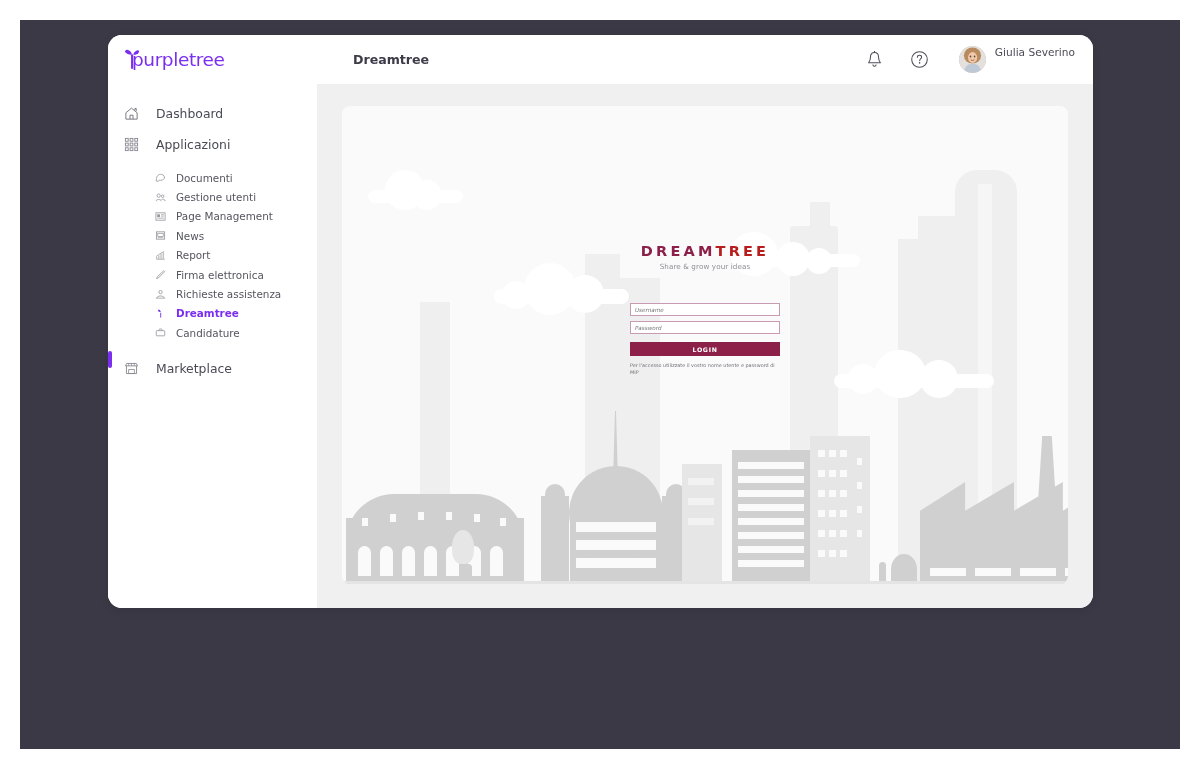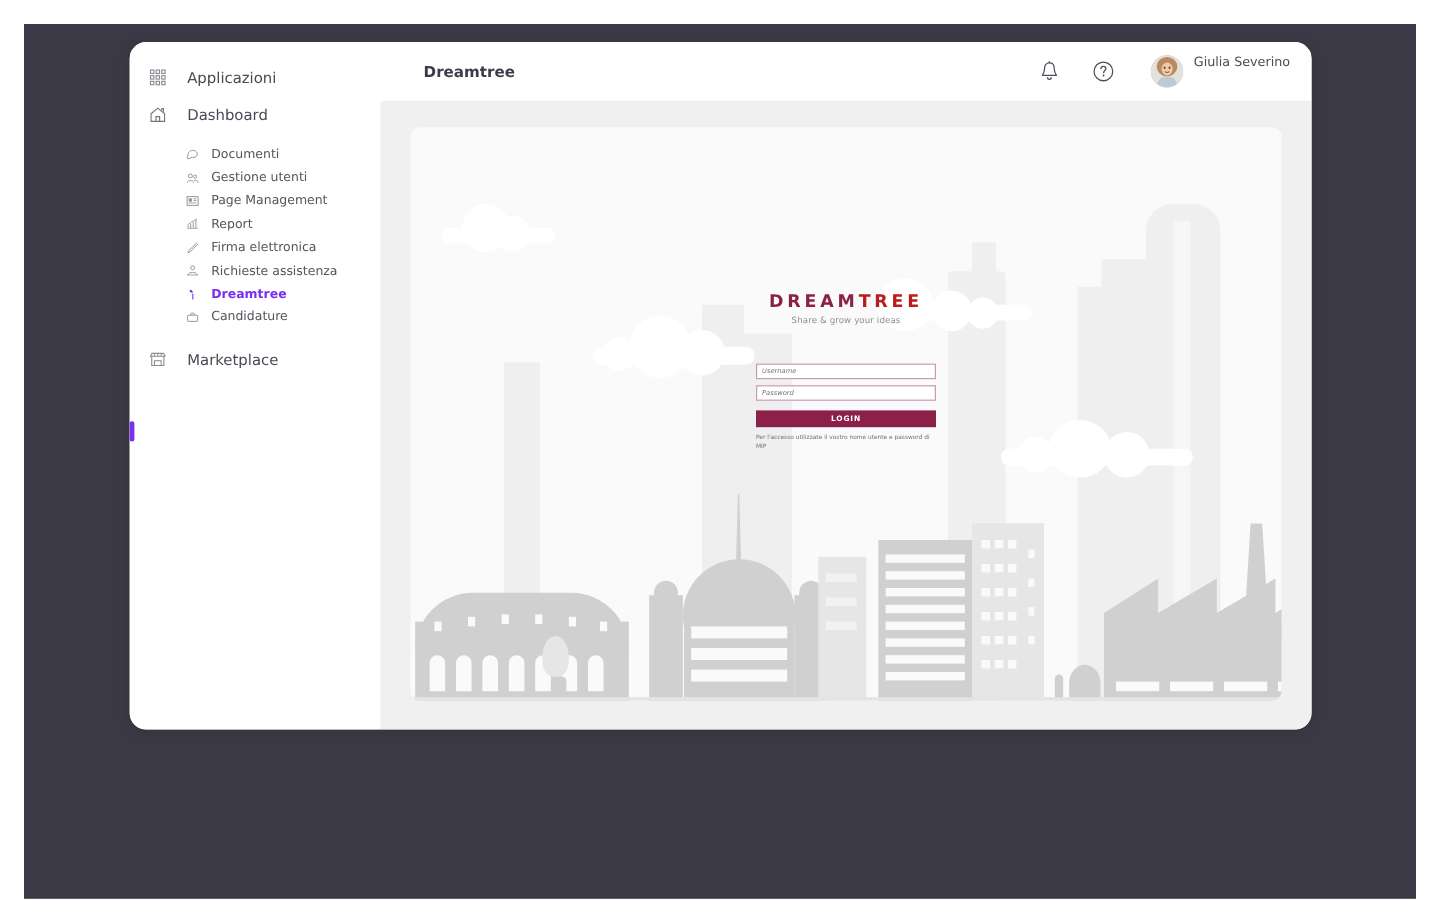--- a/index.html
+++ b/index.html
@@ -214,53 +214,63 @@
 <body>
 
 <div id="desktop">
 
   <div id="app-window">
 
     <aside id="sidebar">
 
       <div id="active-indicator"></div>
 
+      <div class="logo-wrap">
+        <span class="logo-mark">
+          <svg width="18" height="24" viewBox="0 0 18 24">
+            <path d="M2 4 C2 2.5 3 1.5 4.5 1.8 C7 2.3 8.6 4.3 9 6.6 C7.2 6.9 4.6 6.4 3.2 5.1 Z" fill="#7a2ff0"></path>
+            <path d="M10.2 6.4 C10.8 4.4 12.6 2.6 14.8 2.3 C15.8 2.2 16.4 3 16 3.9 C15.2 5.7 13 6.9 10.9 6.8 Z" fill="#7a2ff0"></path>
+            <path d="M9.1 7.2 L9.1 20" stroke="#7a2ff0" stroke-width="2.1" fill="none" stroke-linecap="round"></path>
+          </svg>
+        </span>
+        <span class="logo-text">purpletree</span>
+      </div>
 
       <nav class="nav">
+
+        <div class="nav-top">
+          <span class="ic">
+            <svg width="15" height="15" viewBox="0 0 16 16">
+              <path d="M2 7.2 L8 2.3 L14 7.2 L14 14 L2 14 Z" fill="none" stroke="#75737d" stroke-width="1"></path>
+              <path d="M6.4 14 L6.4 9.8 L9.6 9.8 L9.6 14" fill="none" stroke="#75737d" stroke-width="1"></path>
+              <path d="M11.6 4.3 L11.6 2.6 L13 2.6 L13 5.4" fill="none" stroke="#75737d" stroke-width="1"></path>
+            </svg>
+          </span>
+          <span class="lb">Dashboard</span>
+        </div>
 
         <div class="nav-top">
           <span class="ic">
             <svg width="15" height="15" viewBox="0 0 16 16">
               <g fill="none" stroke="#8b8992" stroke-width="1">
                 <rect x="1.5" y="1.5" width="3" height="3"></rect>
                   <rect x="6.5" y="1.5" width="3" height="3"></rect>
                   <rect x="11.5" y="1.5" width="3" height="3"></rect>
                 <rect x="1.5" y="6.5" width="3" height="3"></rect>
                   <rect x="6.5" y="6.5" width="3" height="3"></rect>
                   <rect x="11.5" y="6.5" width="3" height="3"></rect>
                 <rect x="1.5" y="11.5" width="3" height="3"></rect>
                   <rect x="6.5" y="11.5" width="3" height="3"></rect>
                   <rect x="11.5" y="11.5" width="3" height="3"></rect>
               </g>
             </svg>
           </span>
           <span class="lb">Applicazioni</span>
         </div>
 
-        <div class="nav-top">
-          <span class="ic">
-            <svg width="15" height="15" viewBox="0 0 16 16">
-              <path d="M2 7.2 L8 2.3 L14 7.2 L14 14 L2 14 Z" fill="none" stroke="#75737d" stroke-width="1"></path>
-              <path d="M6.4 14 L6.4 9.8 L9.6 9.8 L9.6 14" fill="none" stroke="#75737d" stroke-width="1"></path>
-              <path d="M11.6 4.3 L11.6 2.6 L13 2.6 L13 5.4" fill="none" stroke="#75737d" stroke-width="1"></path>
-            </svg>
-          </span>
-          <span class="lb">Dashboard</span>
-        </div>
-
         <div class="sub">
 
           <div class="sub-item">
             <span class="ic">
               <svg width="11" height="11" viewBox="0 0 12 12">
                   <path d="M1.5 8.5 C1.5 4 4 2.2 7 2.6 C9.6 3 10.8 5 10.2 6.8 C9.6 8.6 7 9.4 4.2 9" fill="none" stroke="#97959e" stroke-width=".9"></path>
                   <path d="M1.5 8.5 L1.5 10 L4.2 10" fill="none" stroke="#97959e" stroke-width=".9"></path>
                 </svg>
             </span>
             <span class="lb">Documenti</span>
@@ -282,20 +292,30 @@
             <span class="ic">
               <svg width="11" height="11" viewBox="0 0 12 12">
                   <rect x="1" y="2" width="10" height="8" fill="none" stroke="#97959e" stroke-width=".9"></rect>
                   <rect x="2.4" y="3.6" width="3" height="3" fill="#97959e"></rect>
                   <path d="M6.6 4 H9.6 M6.6 5.6 H9.6 M2.4 7.8 H9.6" stroke="#97959e" stroke-width=".8"></path>
                 </svg>
             </span>
             <span class="lb">Page Management</span>
           </div>
 
+          <div class="sub-item">
+            <span class="ic">
+              <svg width="11" height="11" viewBox="0 0 12 12">
+                  <rect x="1.5" y="2" width="9" height="8" fill="none" stroke="#97959e" stroke-width=".9"></rect>
+                  <rect x="3" y="3.6" width="6" height="3.4" fill="none" stroke="#97959e" stroke-width=".8"></rect>
+                  <path d="M3 8.4 H9" stroke="#97959e" stroke-width=".8"></path>
+                </svg>
+            </span>
+            <span class="lb">News</span>
+          </div>
 
           <div class="sub-item">
             <span class="ic">
               <svg width="11" height="11" viewBox="0 0 12 12">
                   <path d="M1.4 10 H10.6" stroke="#97959e" stroke-width=".9"></path>
                   <path d="M1.8 9.4 L1.8 7.6 M4.2 9.4 L4.2 6 M6.6 9.4 L6.6 4.2 M9 9.4 L9 2.6" stroke="#97959e" stroke-width=".9"></path>
                   <path d="M1.4 7 L4.2 5 L6.6 3.4 L10 1.6" fill="none" stroke="#97959e" stroke-width=".8"></path>
                 </svg>
             </span>
             <span class="lb">Report</span>

